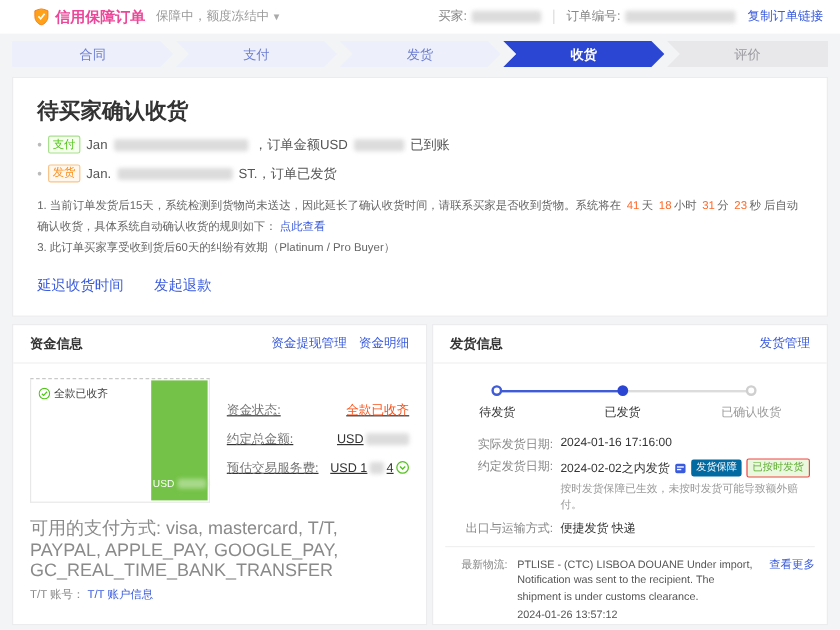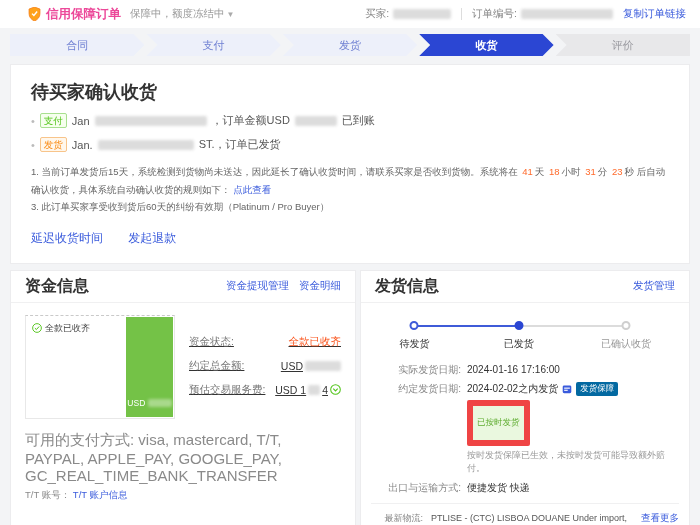--- a/index.html
+++ b/index.html
@@ -40,21 +40,21 @@
   .notes { margin-top:11px; font-size:9.5px; color:#666; line-height:1.85; }
   .cd { color:#ff6a2b; padding:0 2px; }
   .actions { margin-top:14px; font-size:12px; }
   .actions a { margin-right:22px; }
 
   
   .cols { display:flex; margin:6px 10px 0; gap:4px; align-items:stretch; }
   .col-left { width:346px; }
   .col-right { flex:1; }
   .card-head { height:32px; display:flex; align-items:center; justify-content:space-between; padding:0 14px; border-bottom:1px solid #f0f0f1; }
-  .card-head .t { font-size:16px; font-weight:bold; color:#333; }
+  .card-head .t { font-size:11px; font-weight:bold; color:#333; }
   .card-head .links { font-size:10.5px; display:flex; gap:10px; }
 
   .funds-body { display:flex; padding:12px 14px 0; }
   .chartbox { position:relative; width:150px; height:104px; border:1px solid #e8e8e8; border-top:1px dashed #c9c9c9; background:#fff; flex-shrink:0; }
   .chart-status { position:absolute; top:6px; left:6px; display:flex; align-items:center; gap:3px; font-size:9px; color:#444; }
   .gbar { position:absolute; top:1px; bottom:1px; right:1px; width:47px; background:#74c247; }
   .gbar-label { position:absolute; bottom:9px; left:0; width:100%; text-align:center; color:#fff; font-size:8.5px; }
   .gbar-label .blur { background:#a9d98c; height:8px; }
   .frows { flex:1; margin-left:14px; padding-top:20px; font-size:10.5px;text-decoration:underline; }
   .frow { display:flex; justify-content:space-between; align-items:center; margin-bottom:10px; color:#777; }
@@ -73,21 +73,21 @@
   .pnode.active { background:#2b46d3; border:2px solid #2b46d3; }
   .pnode.pending { border:2px solid #cfcfcf; }
   .plabel { position:absolute; top:20px; transform:translateX(-50%); font-size:10px; color:#333; white-space:nowrap; }
   .plabel.gray { color:#999; }
 
   .srows { padding:6px 10px 0; font-size:10px; }
   .srow { display:flex; margin-bottom:5px; }
   .slabel { width:90px; text-align:right; color:#888; flex-shrink:0; margin-right:6px; }
   .svalue { color:#333; display:flex; align-items:center; gap:4px; flex-wrap:wrap; }
   .tag-solid { background:#0369a1; color:#fff; font-size:8.5px; padding:1px 4px; border-radius:2px; }
-  .tag-soft { background:#eaf8df; color:#5cab2d; font-size:8.5px; padding:11px 4px; border-radius:2px; border:6px solid #ef4444; }
+  .tag-soft { background:#eaf8df; color:#5cab2d; font-size:8.5px; padding:1px 4px; border-radius:2px; border:1px solid #ef4444; }
   .srow-note { margin:-2px 0 6px 96px; font-size:9px; color:#999; }
   .ship-divider { border-top:1px solid #f0f0f1; margin:8px 10px 0; }
   .logistics { display:flex; padding:8px 10px 0; font-size:9px; }
   .logistics .llabel { width:52px; text-align:right; color:#888; flex-shrink:0; margin-right:8px; }
   .logistics .ltext { width:200px; color:#555; line-height:1.5; }
   .logistics .ltime { color:#555; margin-top:2px; }
   .logistics .lmore { margin-left:auto; font-size:9.5px; }
 
   svg { display:block; }
 </style>

